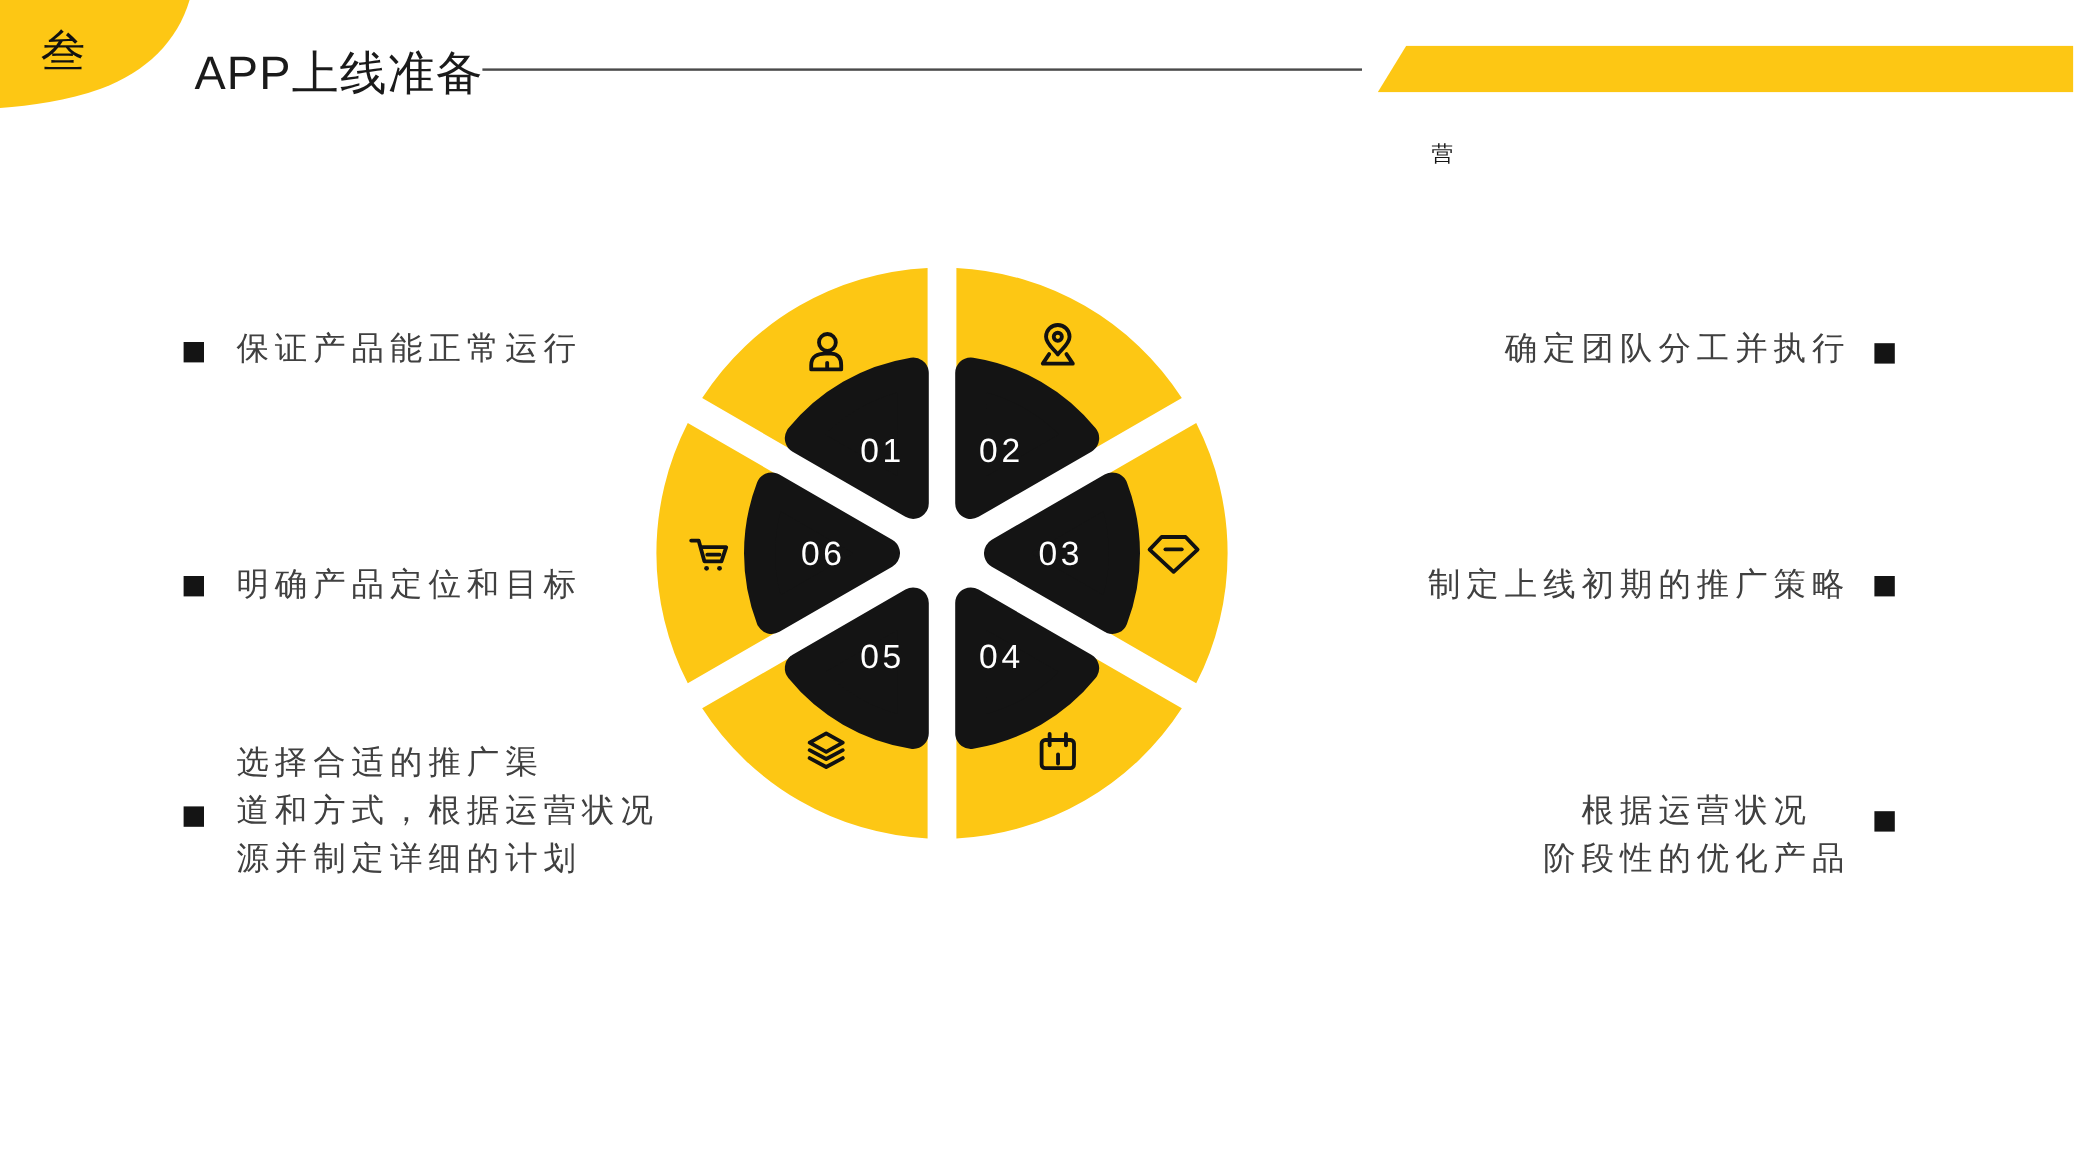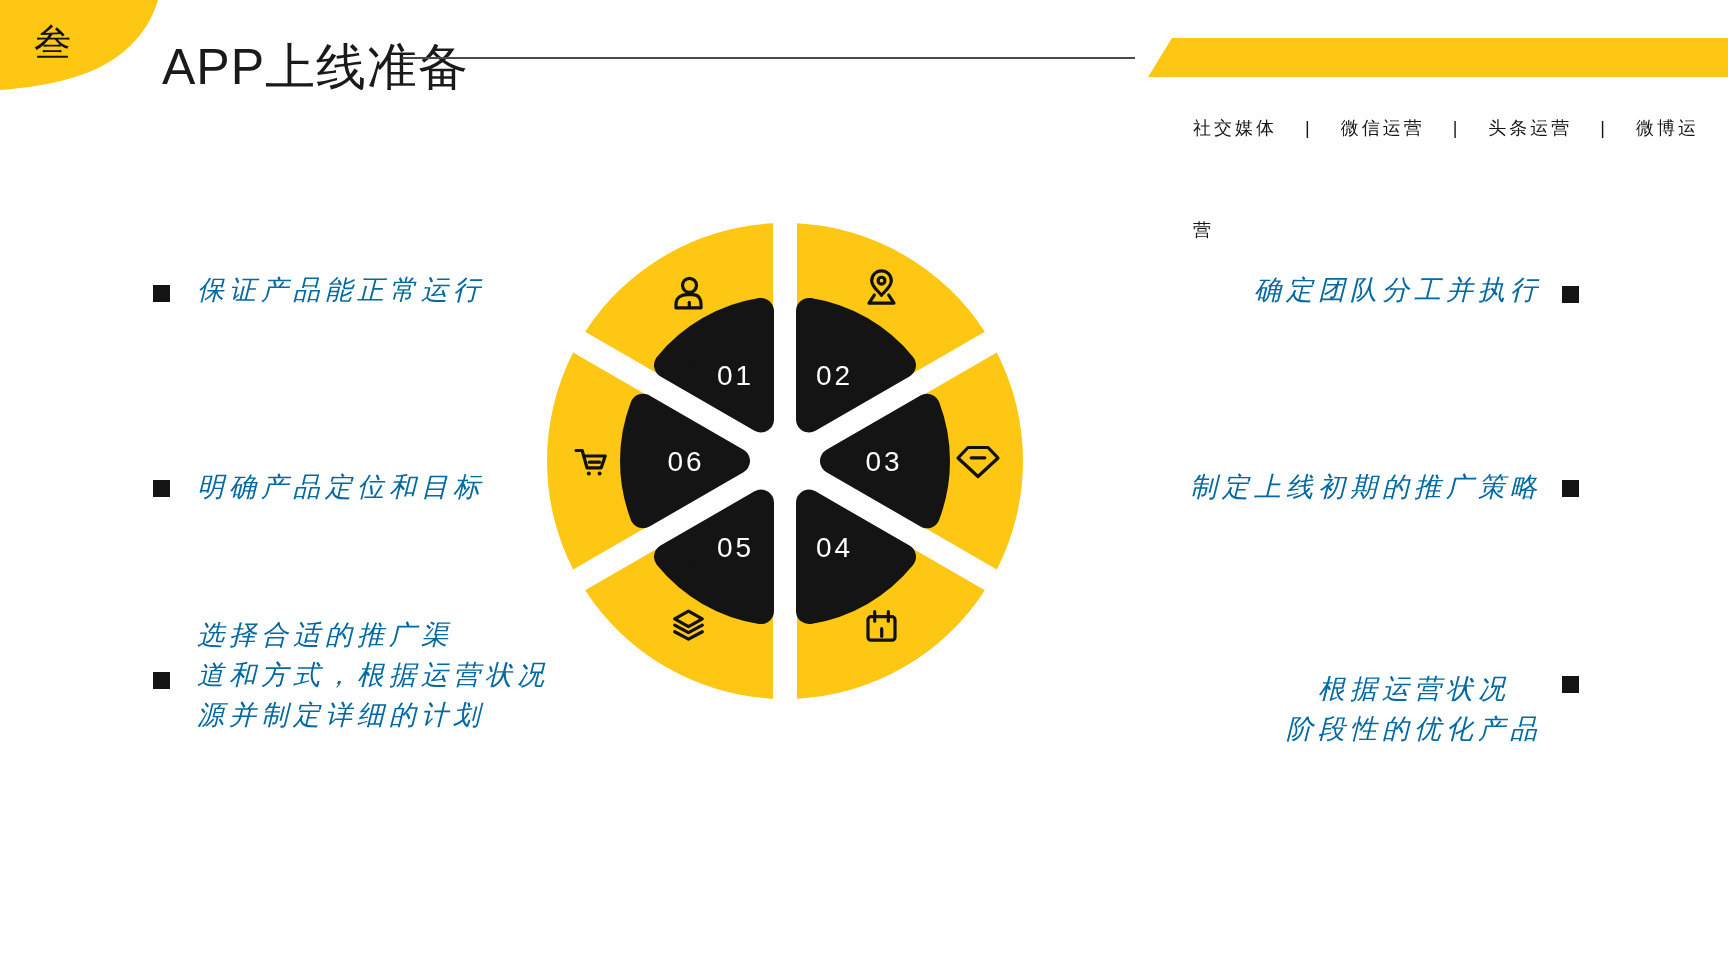--- a/index.html
+++ b/index.html
@@ -8,40 +8,40 @@
     background:#ffffff;
     font-family:"Liberation Sans","DejaVu Sans",sans-serif;
     color:#1a1a1a;
   }
   
   .chapter-badge{position:absolute;left:0;top:0;width:170px;height:95px;}
   .chapter-badge-label{
     position:absolute;left:34px;top:18px;font-size:37px;font-weight:500;color:#111;
   }
   .page-title{
-    position:absolute;left:162px;top:34px;font-size:50px;font-weight:500;
+    position:absolute;left:162px;top:34px;font-size:39px;font-weight:500;
     letter-spacing:1px;color:#1a1a1a;white-space:nowrap;
   }
   .title-rule{
     position:absolute;left:402px;top:57px;width:733px;height:2px;background:#4a4a4a;
   }
   .top-banner-band{
     position:absolute;left:1148px;top:38px;width:580px;height:39px;
     clip-path:polygon(24px 0,100% 0,100% 100%,0 100%);
   }
   .top-banner-text{
     position:absolute;left:1193px;top:43px;width:530px;
     font-size:18px;line-height:34px;letter-spacing:3px;word-spacing:6px;
     color:#161616;white-space:pre;
   }
   
   .bullet-square{position:absolute;width:17px;height:17px;background:#141414;}
   .bullet-text{
     position:absolute;font-size:27px;line-height:40px;letter-spacing:5px;
-    color:#0369a1;white-space:pre-line;font-style:italic;
+    color:#404040;white-space:pre-line;
   }
   .bullet-text.right{text-align:center;}
   
   #wheel{position:absolute;left:535px;top:211px;width:500px;height:500px;}
   #wheel text{
     font-family:"Liberation Sans","DejaVu Sans",sans-serif;
     font-weight:300;font-size:28px;letter-spacing:3px;fill:#ffffff;
   }
 </style>
 </head>
@@ -50,21 +50,20 @@
 <svg class="chapter-badge" viewBox="0 0 170 95">
   <path id="badge-path" d="M0,0 L158,0 C148,34 122,60 84,74 C56,84 26,88 0,90 Z" fill="#FDC714"></path>
 </svg>
 <div class="chapter-badge-label">叁</div>
 
 <div class="page-title">APP上线准备</div>
 <div class="title-rule"></div>
 
 <div class="top-banner-band" id="banner-band" style="background: rgb(253, 199, 20);"></div>
 <div class="top-banner-text">
-  <div>社交媒体  |  微信运营  |  头条运营  |  微博运</div>
   <div>营</div>
 </div>
 
 <div class="bullet-square" style="left:153px;top:285px;"></div>
 <div class="bullet-text" style="left:197px;top:270px;">保证产品能正常运行</div>
 
 <div class="bullet-square" style="left:153px;top:480px;"></div>
 <div class="bullet-text" style="left:197px;top:467px;text-align:right;">明确产品定位和目标</div>
 
 <div class="bullet-square" style="left:153px;top:672px;"></div>
@@ -72,21 +71,21 @@
 道和方式，根据运营状况
 源并制定详细的计划</div>
 
 <div class="bullet-square" style="left:1562px;top:286px;"></div>
 <div class="bullet-text right" style="right:186px;top:270px;">确定团队分工并执行</div>
 
 <div class="bullet-square" style="left:1562px;top:480px;"></div>
 <div class="bullet-text right" style="right:186px;top:467px;">制定上线初期的推广策略</div>
 
 <div class="bullet-square" style="left:1562px;top:676px;"></div>
-<div class="bullet-text right" style="right:186px;top:669px;margin-left:48px;">根据运营状况
+<div class="bullet-text right" style="right:186px;top:655px;margin-left:48px;">根据运营状况
 阶段性的优化产品</div>
 
 <svg id="wheel" viewBox="-250 -250 500 500">
     <path d="M -44.91 -39.79 L -199.85 -129.24 A 238 238 0 0 1 -12.00 -237.70 L -12.00 -58.79 A 60 60 0 0 0 -44.91 -39.79 Z" fill="#FDC714"></path>
     <path d="M 12.00 -58.79 L 12.00 -237.70 A 238 238 0 0 1 199.85 -129.24 L 44.91 -39.79 A 60 60 0 0 0 12.00 -58.79 Z" fill="#FDC714"></path>
     <path d="M 56.91 -19.00 L 211.85 -108.46 A 238 238 0 0 1 211.85 108.46 L 56.91 19.00 A 60 60 0 0 0 56.91 -19.00 Z" fill="#FDC714"></path>
     <path d="M 44.91 39.79 L 199.85 129.24 A 238 238 0 0 1 12.00 237.70 L 12.00 58.79 A 60 60 0 0 0 44.91 39.79 Z" fill="#FDC714"></path>
     <path d="M -12.00 58.79 L -12.00 237.70 A 238 238 0 0 1 -199.85 129.24 L -44.91 39.79 A 60 60 0 0 0 -12.00 58.79 Z" fill="#FDC714"></path>
     <path d="M -56.91 19.00 L -211.85 108.46 A 238 238 0 0 1 -211.85 -108.46 L -56.91 -19.00 A 60 60 0 0 0 -56.91 19.00 Z" fill="#FDC714"></path>
     <path d="M -24.00 -41.57 L -117.98 -95.83 A 152 152 0 0 1 -24.00 -150.09 Z" fill="#141414" stroke="#141414" stroke-width="26" stroke-linejoin="round"></path>

